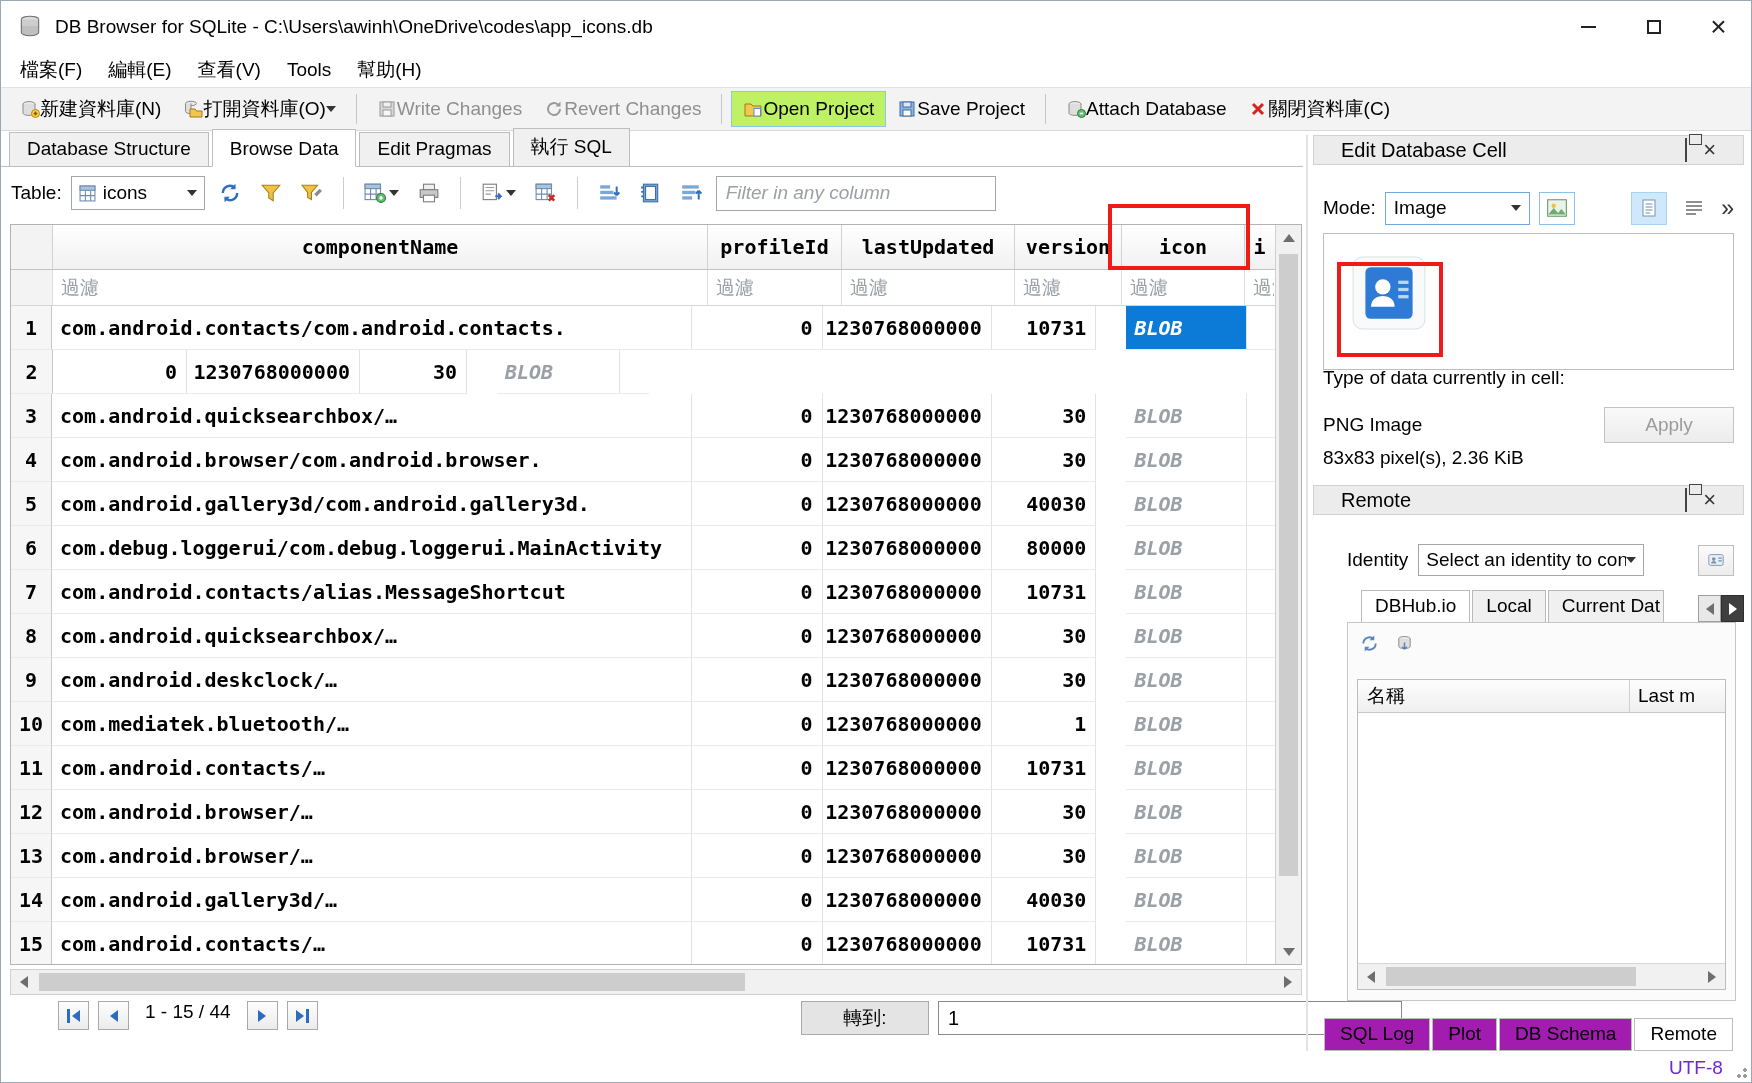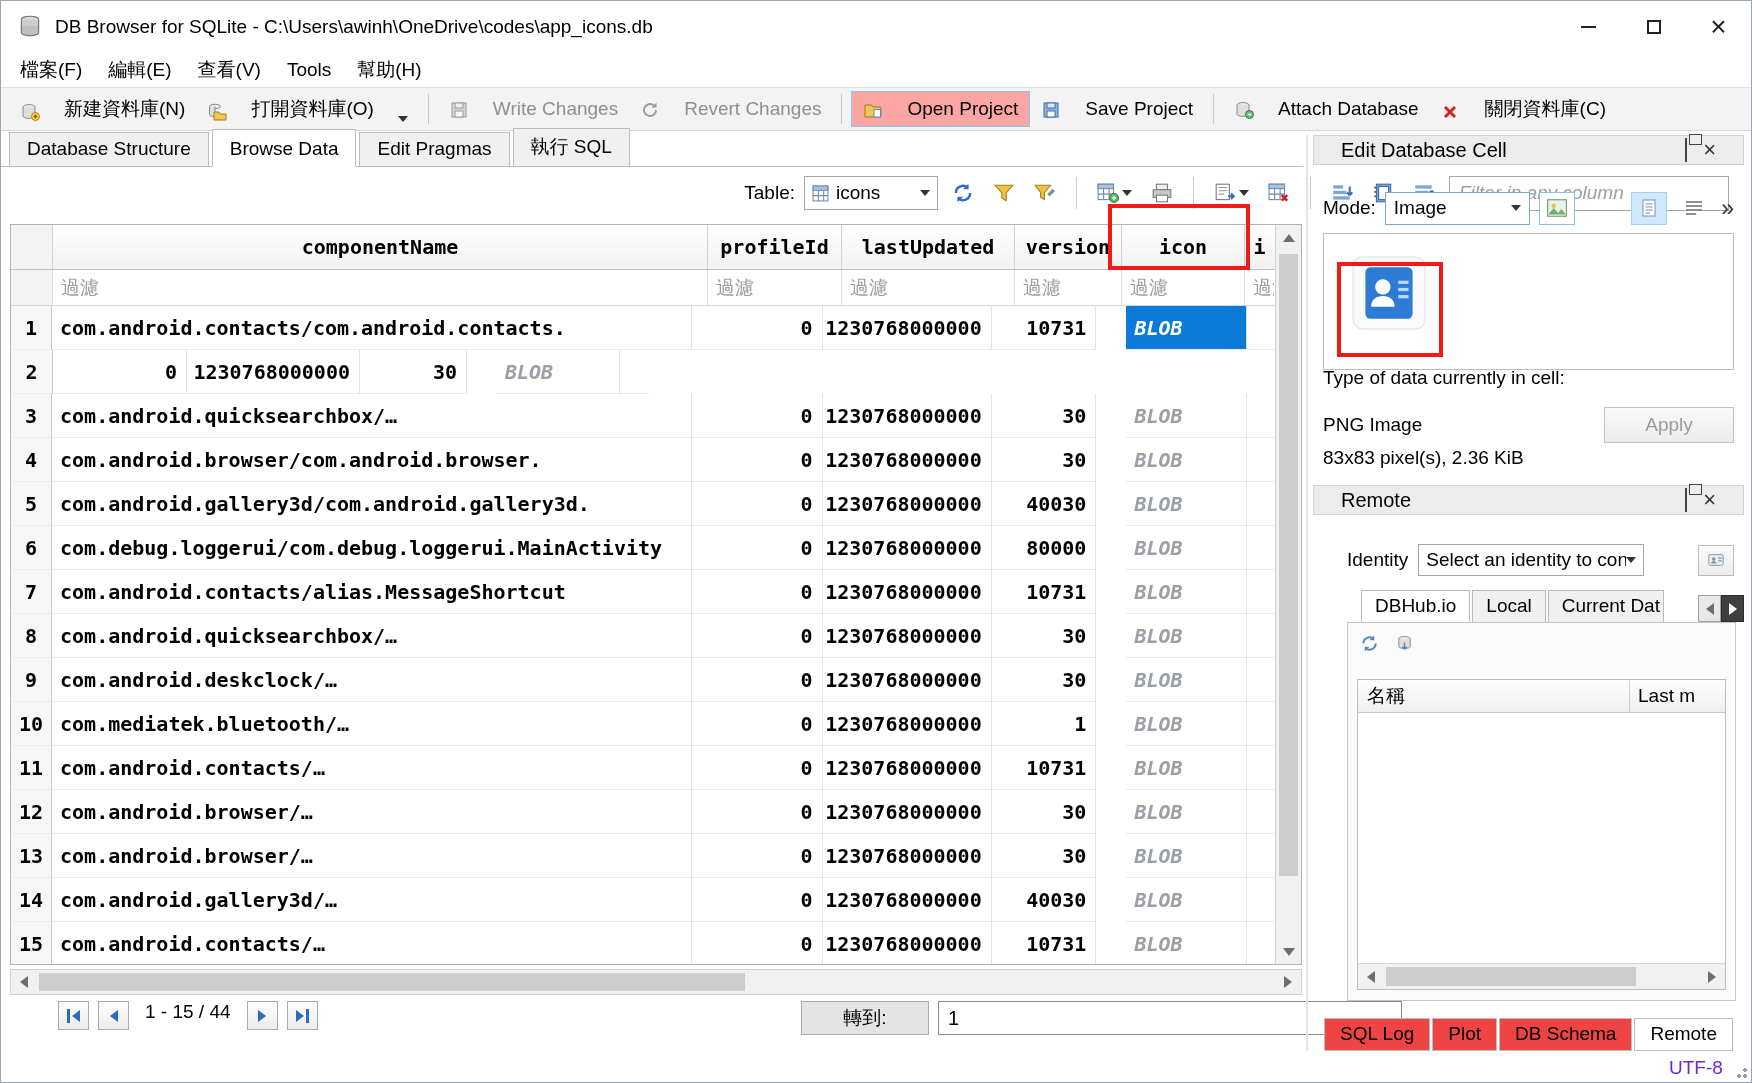--- a/index.html
+++ b/index.html
@@ -19,34 +19,34 @@
   .max-glyph { width:14px; height:14px; border:2px solid #222; }
   .close-glyph { font-size:28px; line-height:1; color:#222; font-weight:300; }
 
   
   .menubar { height:34px; display:flex; align-items:center; padding-left:6px; font-size:19px; }
   .menu-item { padding:4px 13px; }
 
   
   .toolbar { height:44px; background:#f3f3f3; border-top:1px solid #e2e2e2; border-bottom:1px solid #d8d8d8;
              display:flex; align-items:center; padding:0 8px; font-size:19px; }
-  .tb-btn { display:flex; align-items:flex-end; gap:24px; padding:6px 11px; white-space:nowrap; }
+  .tb-btn { display:flex; align-items:center; gap:0; padding:6px 11px; white-space:nowrap; }
   .tb-btn.disabled { color:#8f8f8f; }
-  .tb-btn.highlight { background:#fca5a5; border:1px solid #8cc5ef; }
+  .tb-btn.highlight { background:#bef264; border:1px solid #8cc5ef; }
   .tb-sep { width:1px; height:30px; background:#c6c6c6; margin:0 9px; }
   .caret-down { width:0; height:0; border-top:6px solid #333; border-left:5px solid transparent; border-right:5px solid transparent; display:inline-block; }
 
   
   .tabbar { width:1302px; height:34px; margin-top:2px; display:flex; align-items:flex-end; padding-left:8px;
             border-bottom:1px solid #bdbdbd; font-size:19px; }
   .tab { padding:5px 17px 6px; background:#f0f0f0; border:1px solid #bdbdbd; border-bottom:none; margin-right:3px; }
   .tab.active { background:#fff; padding-top:8px; margin-bottom:-1px; border-bottom:1px solid #fff; }
 
   
-  .controls { height:52px; display:flex; align-items:center; padding:0 22px; gap:9px; font-size:19px;justify-content:flex-end; }
+  .controls { height:52px; display:flex; align-items:center; padding:0 10px; gap:9px; font-size:19px; }
   .table-select { display:flex; align-items:center; gap:7px; width:134px; height:34px; border:1px solid #a6a6a6;
                   background:#fff; padding:0 7px; }
   .table-select .sel-text { flex:1; }
   .ctl-btn { display:flex; align-items:center; gap:3px; padding:4px 5px; }
   .ctl-sep { width:1px; height:32px; background:#cccccc; margin:0 6px; }
   .filter-box { width:280px; height:35px; border:1px solid #a6a6a6; font-size:19px; padding:0 9px; color:#333; }
   .filter-box::placeholder { color:#9aa0a6; font-style:italic; }
 
   
   .grid { position:absolute; left:9px; top:223px; width:1292px; height:741px; border:1px solid #b3b3b3;
@@ -154,21 +154,21 @@
               display:flex; flex-direction:column; }
   .rt-head { height:33px; display:flex; background:linear-gradient(#fdfdfd,#efefef); border-bottom:1px solid #c8c8c8; }
   .rt-name { flex:1; display:flex; align-items:center; padding-left:9px; }
   .rt-last { width:96px; border-left:1px solid #cfcfcf; display:flex; align-items:center; padding-left:8px; overflow:hidden; white-space:nowrap; }
   .rt-body { flex:1; background:#fff; }
   .rt-hscroll { height:26px; background:#f1f1f1; border-top:1px solid #d6d6d6; display:flex; align-items:center; }
   .rt-track { flex:1; height:100%; position:relative; }
   .rt-thumb { position:absolute; top:3px; bottom:3px; left:2px; width:250px; background:#cdcdcd; }
 
   .dock-tabs { top:886px; height:30px; display:flex; align-items:flex-end; padding-left:11px; font-size:19px; }
-  .dtab { padding:4px 15px 5px; background:#ef4444; border:1px solid #bdbdbd; margin-right:2px; }
+  .dtab { padding:4px 15px 5px; background:#a21caf; border:1px solid #bdbdbd; margin-right:2px; }
   .dtab.active { background:#fff; }
 
   .statusbar-enc { position:absolute; left:1668px; top:1056px; font-size:19px; color:#6d28d9; }
   .resize-grip { position:absolute; right:4px; bottom:4px; width:14px; height:14px;
     background:
       radial-gradient(circle at 12px 12px, #9a9a9a 1.6px, transparent 2px),
       radial-gradient(circle at 12px 6px,  #9a9a9a 1.6px, transparent 2px),
       radial-gradient(circle at 6px 12px,  #9a9a9a 1.6px, transparent 2px); }
 
   

